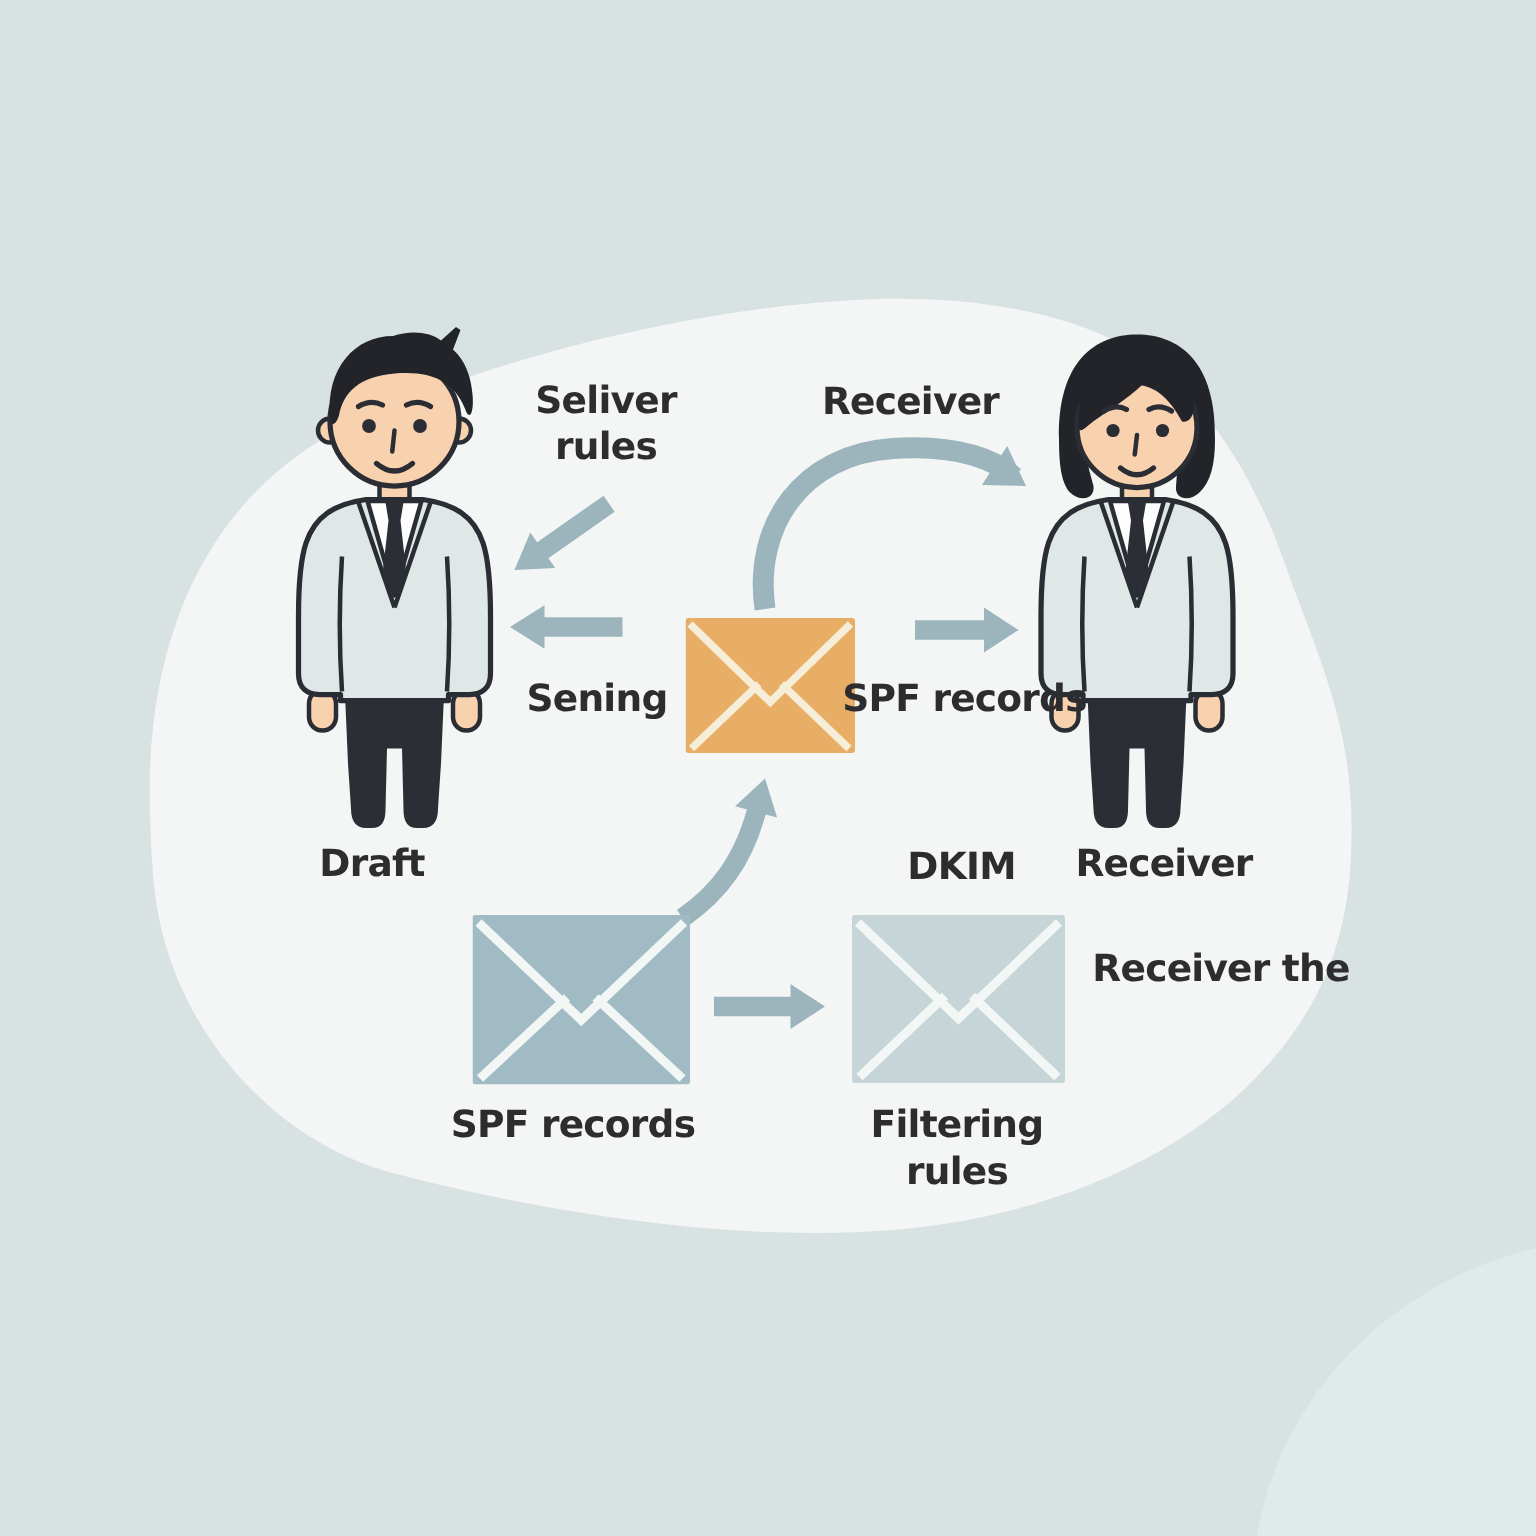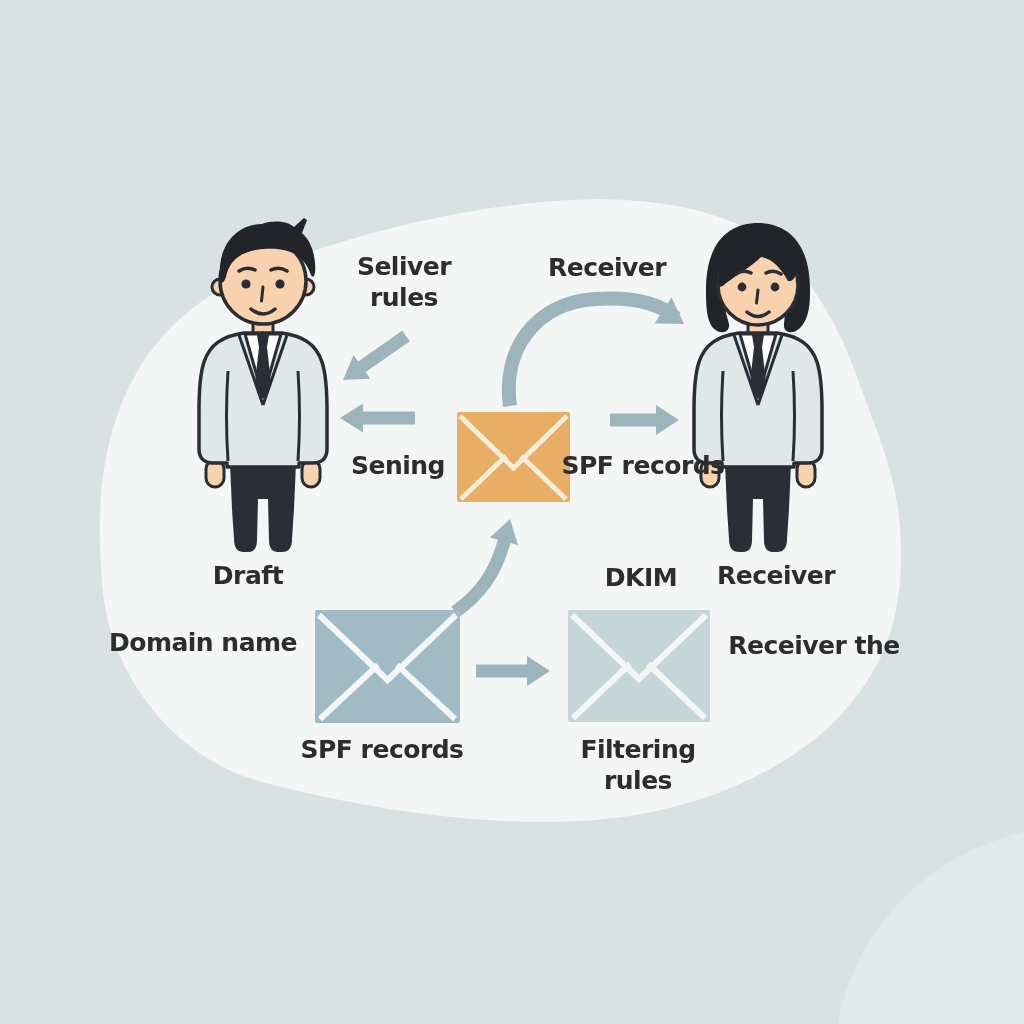--- a/index.html
+++ b/index.html
@@ -144,21 +144,20 @@
   <div class="label" style="left:248px;top:560px">
     <span>Draft</span>
   </div>
   <div class="label" style="left:641px;top:562px">
     <span>DKIM</span>
   </div>
   <div class="label" style="left:776px;top:560px">
     <span>Receiver</span>
   </div>
   <div class="label" style="left:203px;top:627px">
-    <span>Domain name</span>
   </div>
   <div class="label" style="left:814px;top:630px">
     <span>Receiver the</span>
   </div>
   <div class="label" style="left:382px;top:734px">
     <span>SPF records</span>
   </div>
   <div class="label" style="left:638px;top:734px">
     <span>Filtering</span>
     <span>rules</span>

